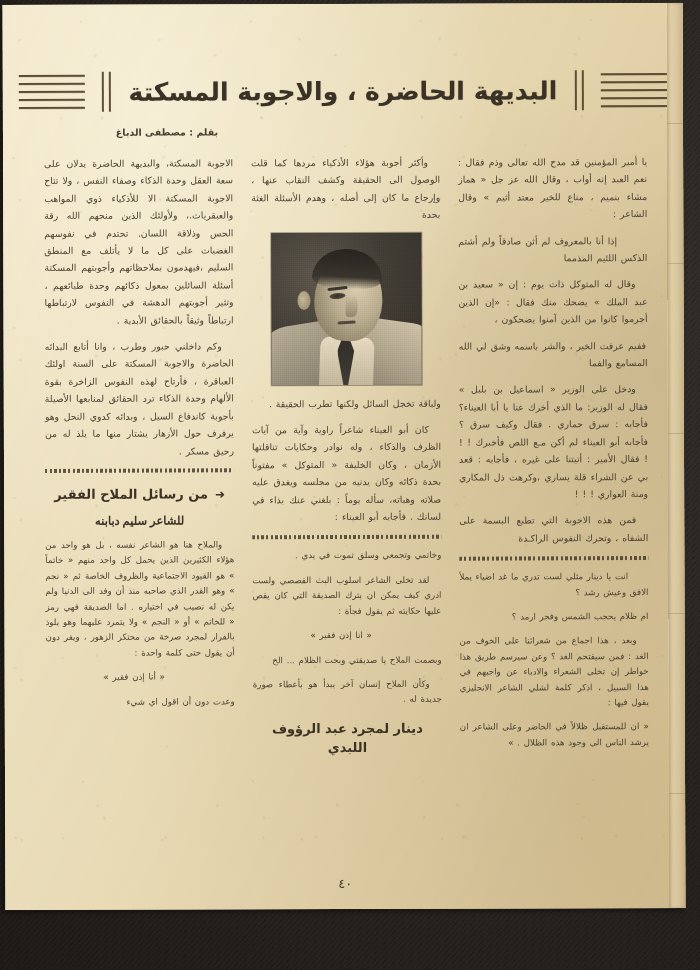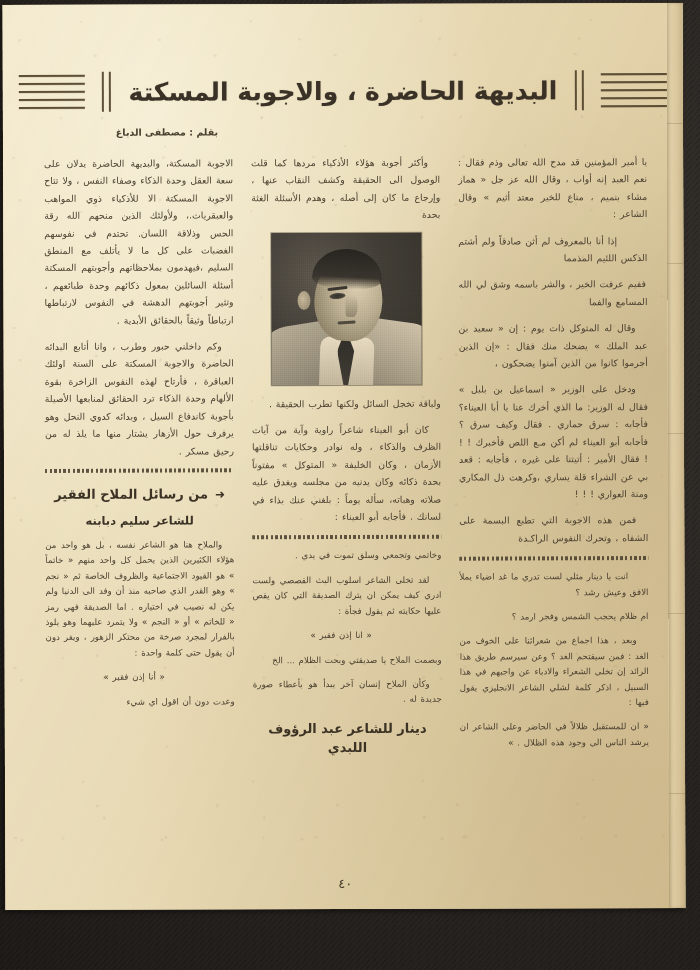--- a/index.html
+++ b/index.html
@@ -128,21 +128,21 @@
   .ptext.verse{ text-indent:0; text-align:left; text-align-last:right; }
   .ptext.tight{ line-height:15.4px; font-size:8.6px; }
   .ptext.centerish{ text-align:center; text-align-last:center; }
 
   .sub-h{
     font-size:13px; font-weight:700; color:#3c3326;
     text-align:center; margin:11px 0 7px 0; line-height:19px;
   }
   .sub-h2{
     font-size:11.5px; font-weight:700; color:#3c3326;
-    text-align:center; margin:0 0 8px 0; line-height:18px;
+    text-align:center; margin:0 0 8px 0; line-height:18px;font-family:Liberation Serif, serif;
   }
   .arrow-ic{ display:inline-block; margin-left:7px; color:#3c3326; font-size:12px; }
 
   .rule-dots{
     height:5px; margin:6px 0 9px 0;
     background-image:repeating-linear-gradient(to right,#4e4432 0 2.4px, transparent 2.4px 4.6px);
     background-size:100% 4px; background-repeat:no-repeat; background-position:center;
     opacity:.9;
   }
 
@@ -290,30 +290,30 @@
           </span>
       </span>
     </div>
     <div class="byline">بقلم : مصطفى الدباغ</div>
 
     <div class="columns">
 
       <div class="col">
         <p class="ptext noindent">يا أمير المؤمنين قد مدح الله تعالى وذم فقال : نعم العبد إنه أواب ، وقال الله عز جل « هماز مشاء بنميم ، مناع للخير معتد أثيم » وقال الشاعر :</p>
         <p class="ptext verse">إذا أنا بالمعروف لم أثن صادقاً ولم أشتم الذكس اللئيم المذمما</p>
+        <p class="ptext">وقال له المتوكل ذات يوم : إن « سعيد بن عبد الملك » يضحك منك فقال : «إن الذين أجرموا كانوا من الذين آمنوا يضحكون ،</p>
         <p class="ptext verse">ففيم عرفت الخير ، والشر باسمه وشق لي الله المسامع والفما</p>
-        <p class="ptext">وقال له المتوكل ذات يوم : إن « سعيد بن عبد الملك » يضحك منك فقال : «إن الذين أجرموا كانوا من الذين آمنوا يضحكون ،</p>
         <p class="ptext">ودخل على الوزير « اسماعيل بن بلبل » فقال له الوزير: ما الذي أخرك عنا يا أبا العيناء؟ فأجابه : سرق حماري . فقال وكيف سرق ؟ فأجابه أبو العيناء لم أكن مـع اللص فأخبرك ! ! ! فقال الأمير : أتيتنا على غيره ، فأجابه : قعد بي عن الشراء قلة يساري ،وكرهت ذل المكاري ومنة العواري ! ! !</p>
         <p class="ptext">فمن هذه الاجوبة التي تطبع البسمة على الشفاه ، وتحرك النفوس الراكـدة</p>
 
         <div class="rule-dots"></div>
 
         <p class="ptext tight verse">انت يا دينار مثلي لست تدري ما غد اضياء يملأ الافق وعيش رشد ؟</p>
         <p class="ptext tight verse">ام ظلام يحجب الشمس وفجر ارمد ؟</p>
-        <p class="ptext tight">وبعد ، هذا اجماع من شعرائنا على الخوف من الغد : فمن سيقتحم الغد ؟ وعن سيرسم طريق هذا الرائد إن تخلى الشعراء والادباء عن واجبهم في هذا السبيل ، اذكر كلمة لشلي الشاعر الانجليزي يقول فيها :</p>
+        <p class="ptext tight">وبعد ، هذا اجماع من شعرائنا على الخوف من الغد : فمن سيقتحم الغد ؟ وعن سيرسم طريق هذا خواطر إن تخلى الشعراء والادباء عن واجبهم في هذا السبيل ، اذكر كلمة لشلي الشاعر الانجليزي يقول فيها :</p>
         <p class="ptext tight noindent">« ان للمستقبل ظلالاً في الحاضر وعلى الشاعر ان يرشد الناس الى وجود هذه الظلال . »</p>
       </div>
 
       <div class="col">
         <p class="ptext">وأكثر أجوبة هؤلاء الأذكياء مردها كما قلت الوصول الى الحقيقة وكشف النقاب عنها ، وإرجاع ما كان إلى أصله ، وهدم الأسئلة الغثة بحدة</p>
 
         <div class="photo-wrap">
           <div class="photo">
             <span class="bg"></span>
             <span class="shoulder-l"></span>
@@ -336,21 +336,21 @@
         <p class="ptext">كان أبو العيناء شاعراً راوية وآية من آيات الظرف والذكاء ، وله نوادر وحكايات تناقلتها الأزمان ، وكان الخليفة « المتوكل » مفتوناً بحدة ذكائه وكان يدنيه من مجلسه ويغدق عليه صلاته وهباته، سأله يوماً : بلغني عنك بذاء في لسانك . فأجابه أبو العيناء :</p>
 
         <div class="rule-dots"></div>
 
         <p class="ptext tight noindent">وخاتمي وتجمعي وسلق تموت في يدي .</p>
         <p class="ptext tight">لقد تخلى الشاعر اسلوب البث القصصي ولست ادري كيف يمكن ان يترك الصديقة التي كان يقص عليها حكايته ثم يقول فجأة :</p>
         <p class="ptext tight centerish">« انا إذن فقير »</p>
         <p class="ptext tight noindent">وبصمت الملاح يا صديقتي وبحت الظلام ... الخ</p>
         <p class="ptext tight">وكأن الملاح إنسان آخر يبدأ هو بأعطاء صورة جديدة له .</p>
 
-        <div class="sub-h">دينار للشاعر عبد الرؤوف اللبدي</div>
+        <div class="sub-h">دينار لمجرد عبد الرؤوف اللبدي</div>
       </div>
 
       <div class="col">
         <p class="ptext noindent">الاجوبة المسكتة، والبديهة الحاضرة يدلان على سعة العقل وحدة الذكاء وصفاء النفس ، ولا تتاح الاجوبة المسكتة الا للأذكياء ذوي المواهب والعبقريات.، ولأولئك الذين منحهم الله رقة الحس وذلاقة اللسان. تحتدم في نفوسهم الغضبات على كل ما لا يأتلف مع المنطق السليم ،فيهدمون بملاحظاتهم وأجوبتهم المسكتة أسئلة السائلين بمعول ذكائهم وحدة طبائعهم ، وتثير أجوبتهم الدهشة في النفوس لارتباطها ارتباطاً وثيقاً بالحقائق الأبدية .</p>
         <p class="ptext">وكم داخلني حبور وطرب ، وانا أتابع البدائه الحاضرة والاجوبة المسكتة على السنة اولئك العباقرة ، فأرتاح لهذه النفوس الزاخرة بقوة الألهام وحدة الذكاء ترد الحقائق لمنابعها الأصيلة بأجوبة كاندفاع السيل ، وبدائه كدوي النحل وهو يرفرف حول الأزهار يشتار منها ما يلذ له من رحيق مسكر .</p>
 
         <div class="rule-dots"></div>
 
         <div class="sub-h">
           <span class="arrow-ic">➜</span><span>من رسائل الملاح الفقير</span>

